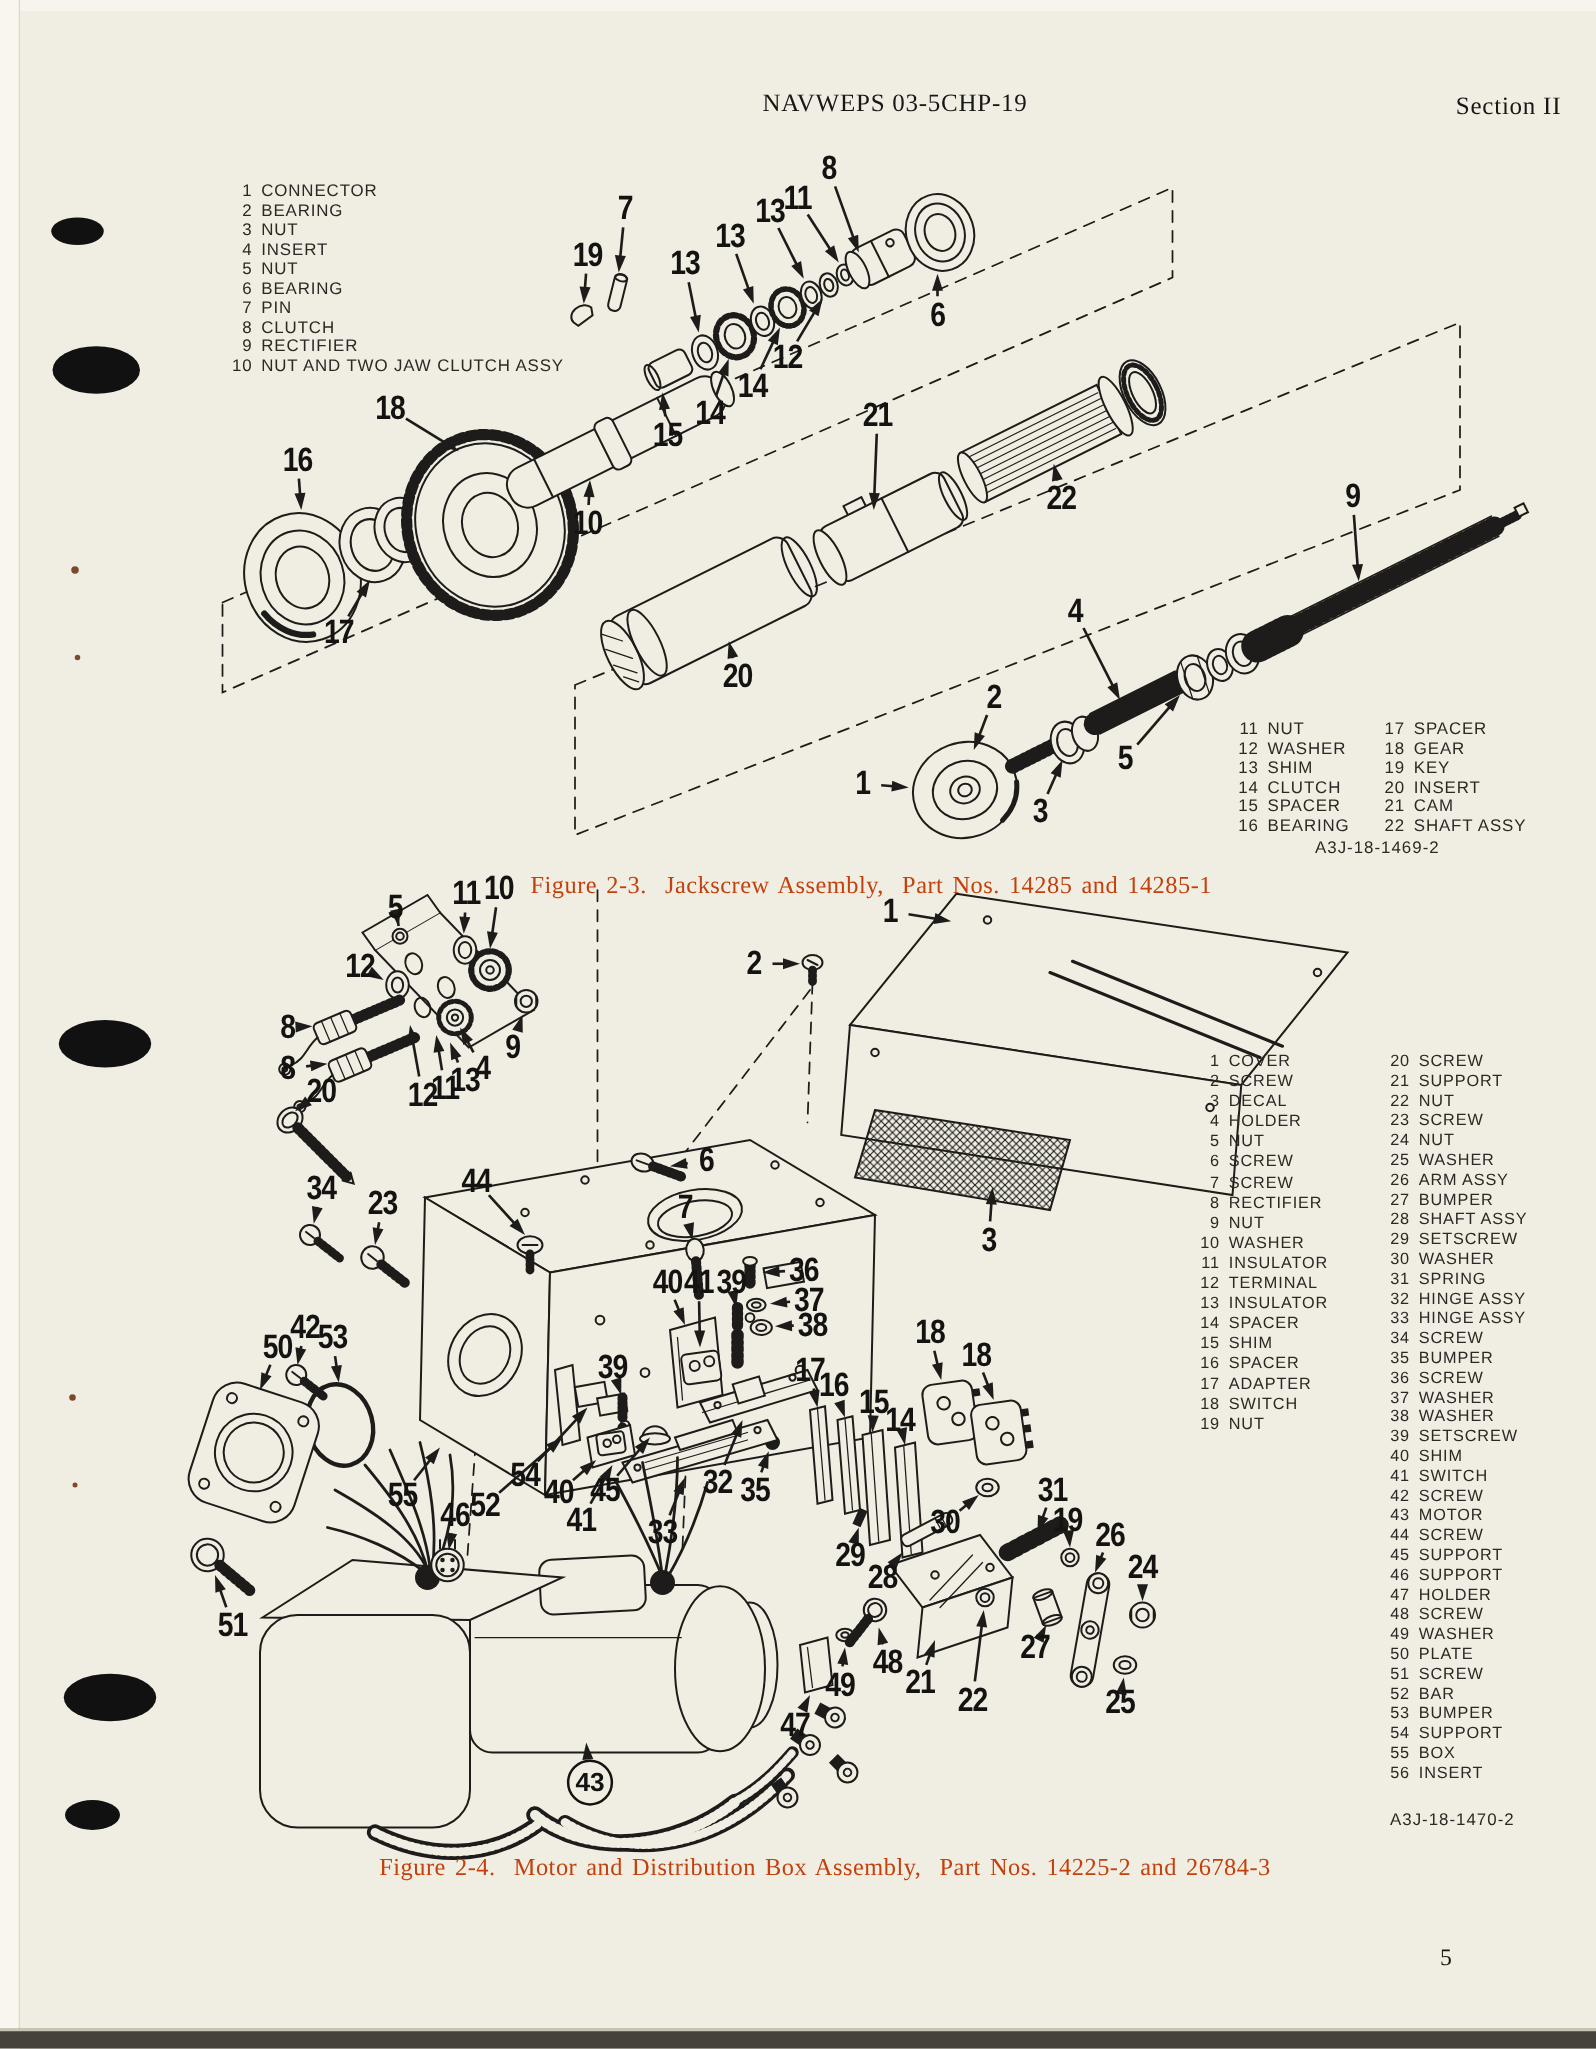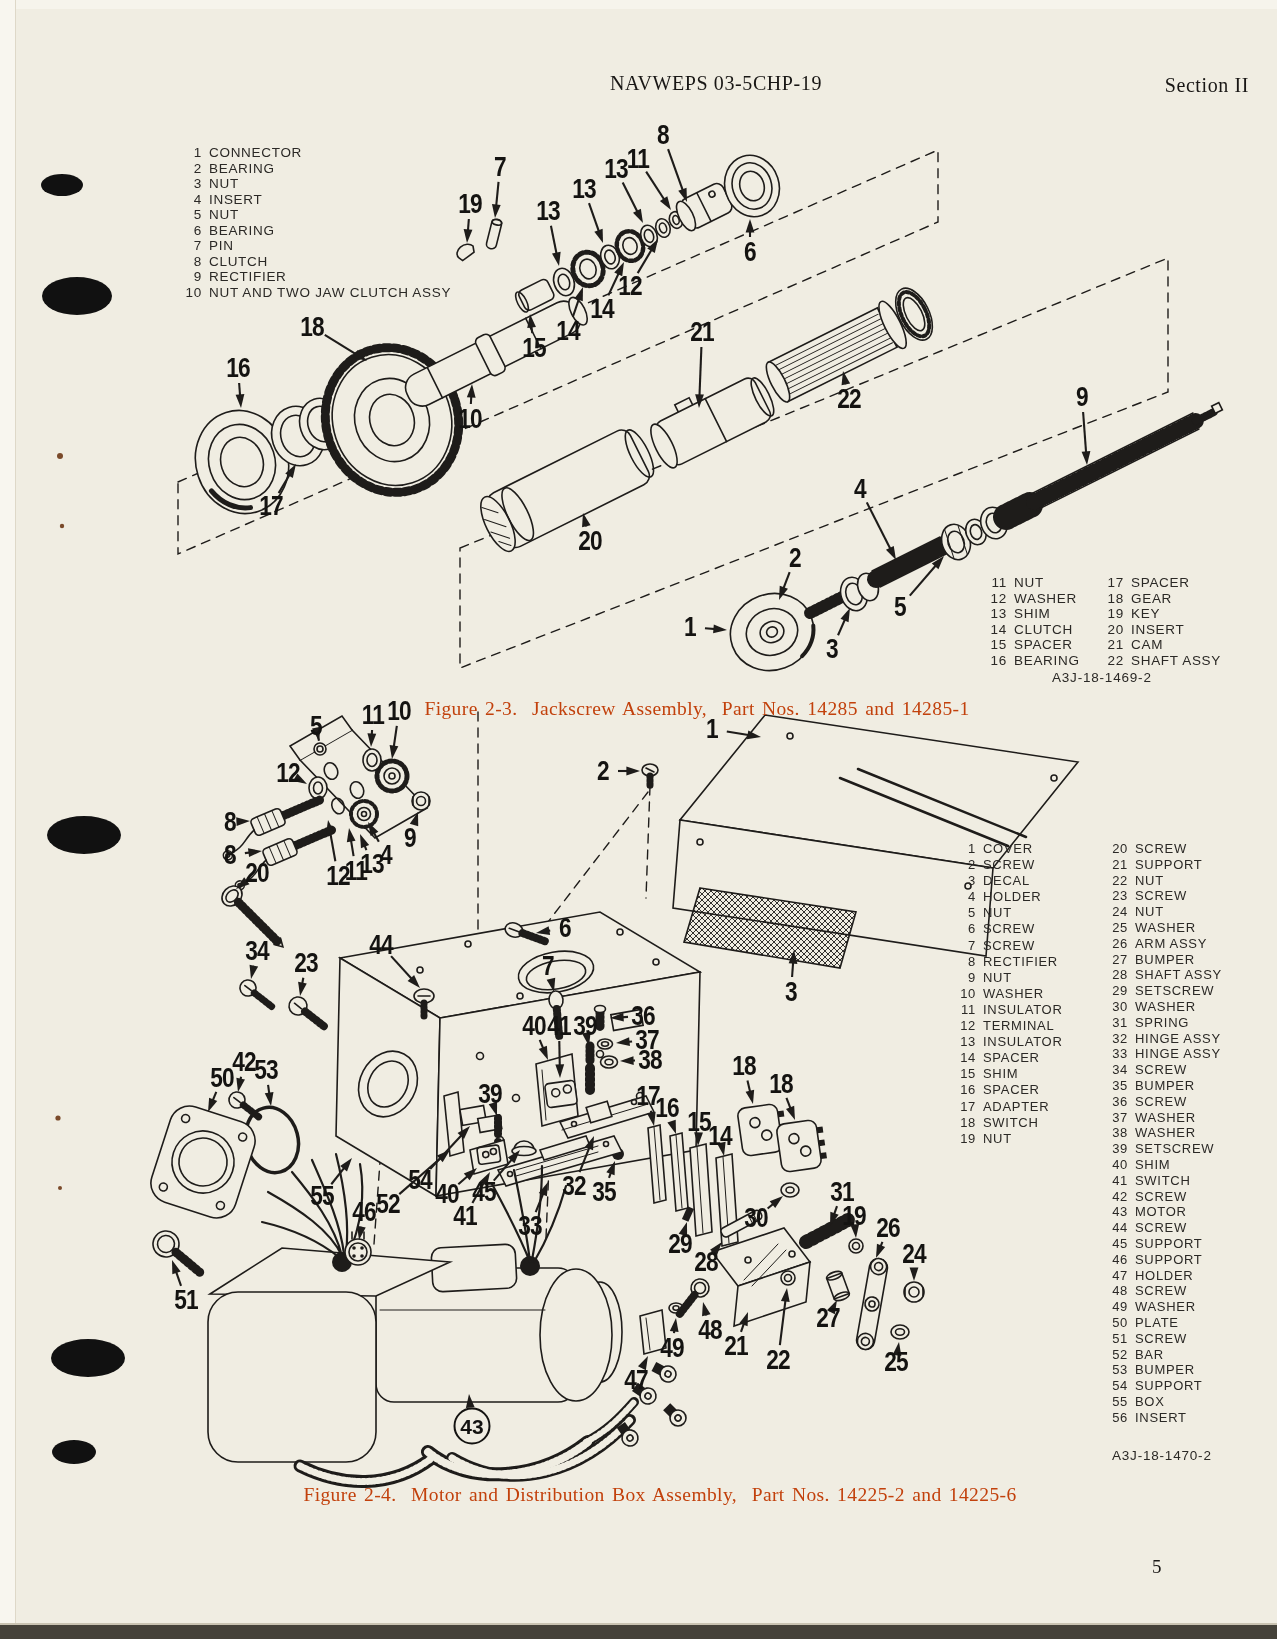--- a/index.html
+++ b/index.html
@@ -1082,21 +1082,21 @@
       <div class="prow">
         <span class="pnum">55</span>
         <span class="pname">BOX</span>
       </div>
       <div class="prow">
         <span class="pnum">56</span>
         <span class="pname">INSERT</span>
       </div>
     </div>
   <div class="dwgnum" style="left:1112px;top:1448px">A3J-18-1470-2</div>
-  <div class="caption" style="left:660px;top:1484px">Figure 2-4.  Motor and Distribution Box Assembly,  Part Nos. 14225-2 and 14225-6</div>
+  <div class="caption" style="left:660px;top:1484px">Figure 2-4.  Motor and Distribution Box Assembly,  Part Nos. 14225-2 and 26784-3</div>
 
   <div class="pageno" style="left:1152px;top:1556px">5</div>
 
   <div class="callouts">
       <div class="callout" style="left: 470px; top: 204px;">19</div>
       <div class="callout" style="left: 500px; top: 167px;">7</div>
       <div class="callout" style="left: 548px; top: 211px;">13</div>
       <div class="callout" style="left: 584px; top: 189px;">13</div>
       <div class="callout" style="left: 616px; top: 169px;">13</div>
       <div class="callout" style="left: 638px; top: 159px;">11</div>

